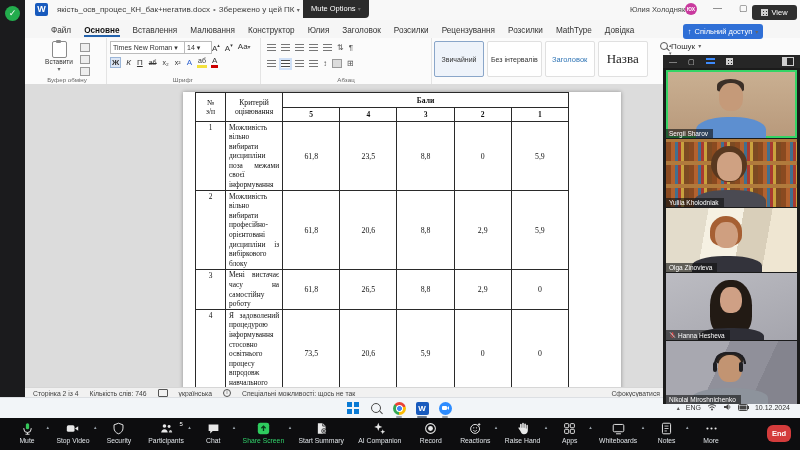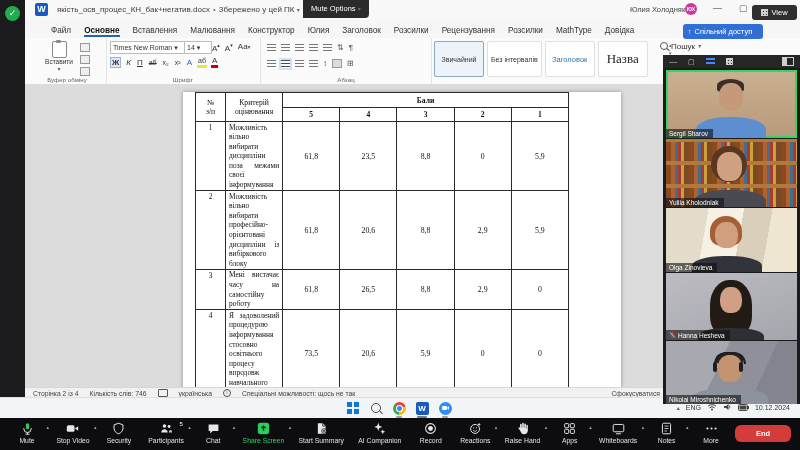--- a/index.html
+++ b/index.html
@@ -180,21 +180,21 @@
     display:flex;align-items:flex-start;justify-content:space-between;padding:4px 74px 0 12px;box-sizing:border-box;}
   .zbtn{position:relative;display:flex;flex-direction:column;align-items:center;min-width:30px;color:#dfe3e7;}
   .zicon{height:13px;}
   .zicon svg{width:13px;height:13px;display:block;}
   .zlabel{font-size:6.8px;margin-top:2px;white-space:nowrap;}
   .zbtn.green .zlabel{color:#31d06a;}
   .zchev{display:none;position:absolute;right:-7px;top:2px;font-size:5px;color:#9aa3ab;}
   .zchev.show{display:block;}
   .zbadge{display:none;position:absolute;top:-1px;right:1px;font-size:6px;color:#fff;}
   .zbadge.show{display:block;}
-  .endbtn{position:absolute;right:9px;top:425px;width:56px;height:17px;background:#d43c3c;border-radius:6px;
+  .endbtn{position:absolute;right:9px;top:425px;width:24px;height:17px;background:#d43c3c;border-radius:6px;
     color:#fff;font-size:7.5px;font-weight:bold;display:flex;align-items:center;justify-content:center;z-index:55;}
 </style>
 </head>
 <body>
 
 <div id="root">
 
   <div class="abs left-strip">
     <div class="abs green-badge">✓</div>
   </div>

